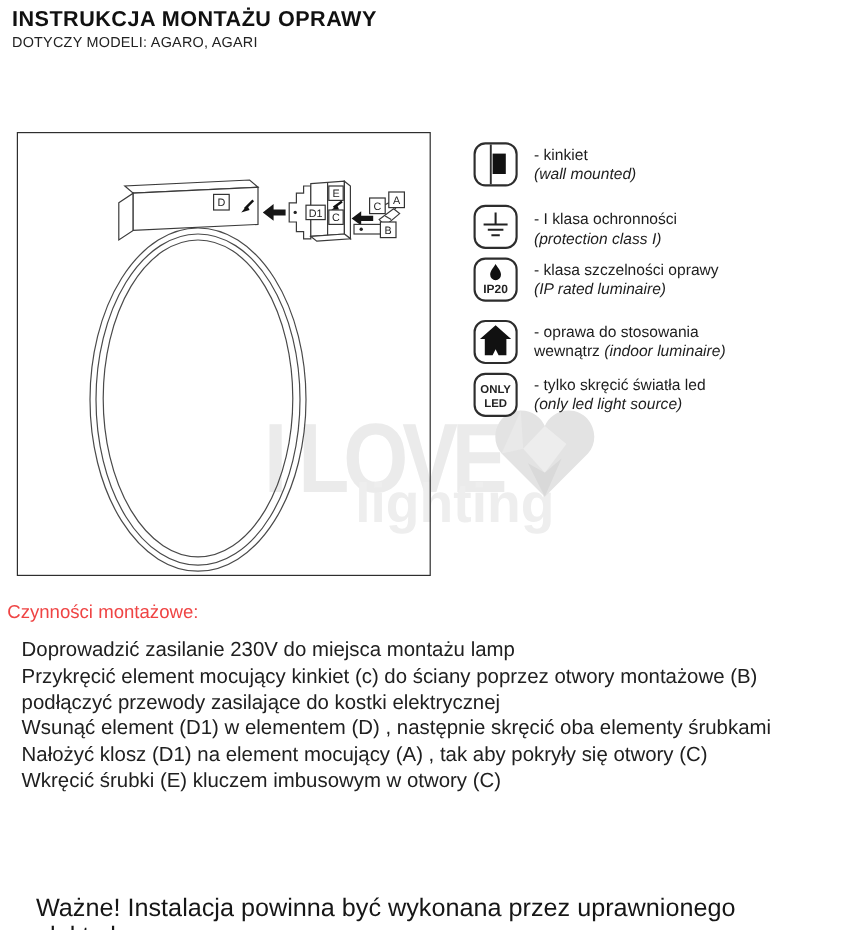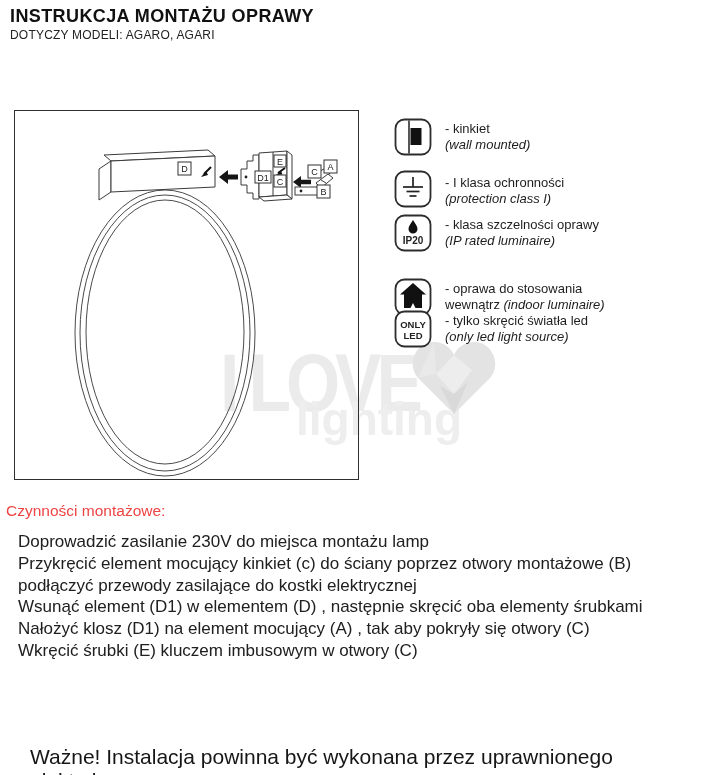--- a/index.html
+++ b/index.html
@@ -144,21 +144,21 @@
     <rect x="1.5" y="1.5" width="35" height="35" rx="9" fill="#fff" stroke="#2d2d2d" stroke-width="1.8"></rect>
     <path d="M19 6 C16.5 10 14.5 12 14.5 15 a4.5 4.5 0 0 0 9 0 C23.5 12 21.5 10 19 6 Z" fill="#111"></path>
     <text x="19" y="30" font-size="10" font-weight="bold" text-anchor="middle" fill="#222">IP20</text>
   </svg>
   <div class="feat-text">
     <div>- klasa szczelności oprawy</div>
     <div class="en">(IP rated luminaire)</div>
   </div>
 </div>
 
-<div class="abs feature-row" style="top:278px;">
+<div class="abs feature-row" style="top:266px;">
   <svg class="feat-icon" viewBox="0 0 38 38">
     <rect x="1.5" y="1.5" width="35" height="35" rx="9" fill="#fff" stroke="#2d2d2d" stroke-width="1.8"></rect>
     <polygon points="19,5 32,16.5 28,16.5 28,30 21.5,30 19,25 16.5,30 10,30 10,16.5 6,16.5" fill="#111"></polygon>
   </svg>
   <div class="feat-text">
     <div>- oprawa do stosowania</div>
     <div>
       <span>wewnątrz </span><span class="en">(indoor luminaire)</span>
     </div>
   </div>

